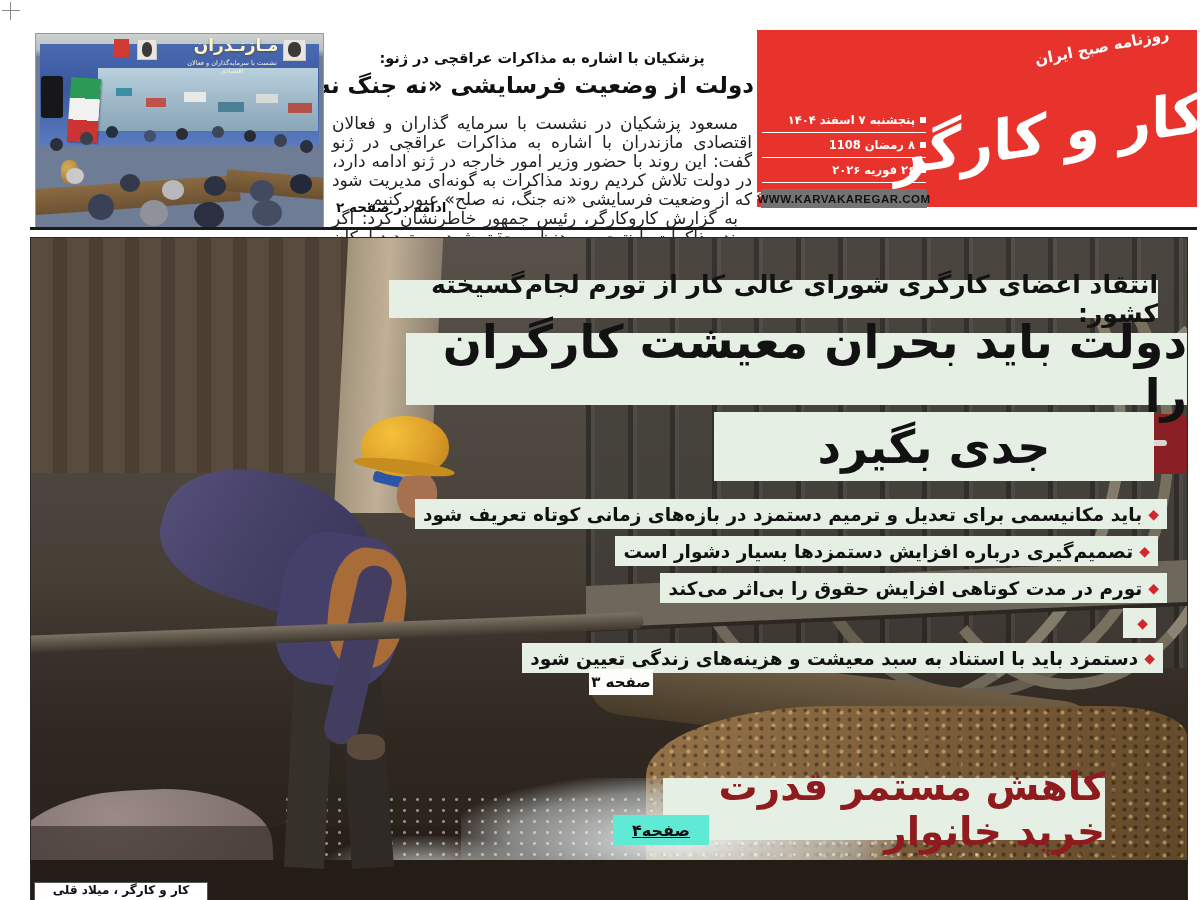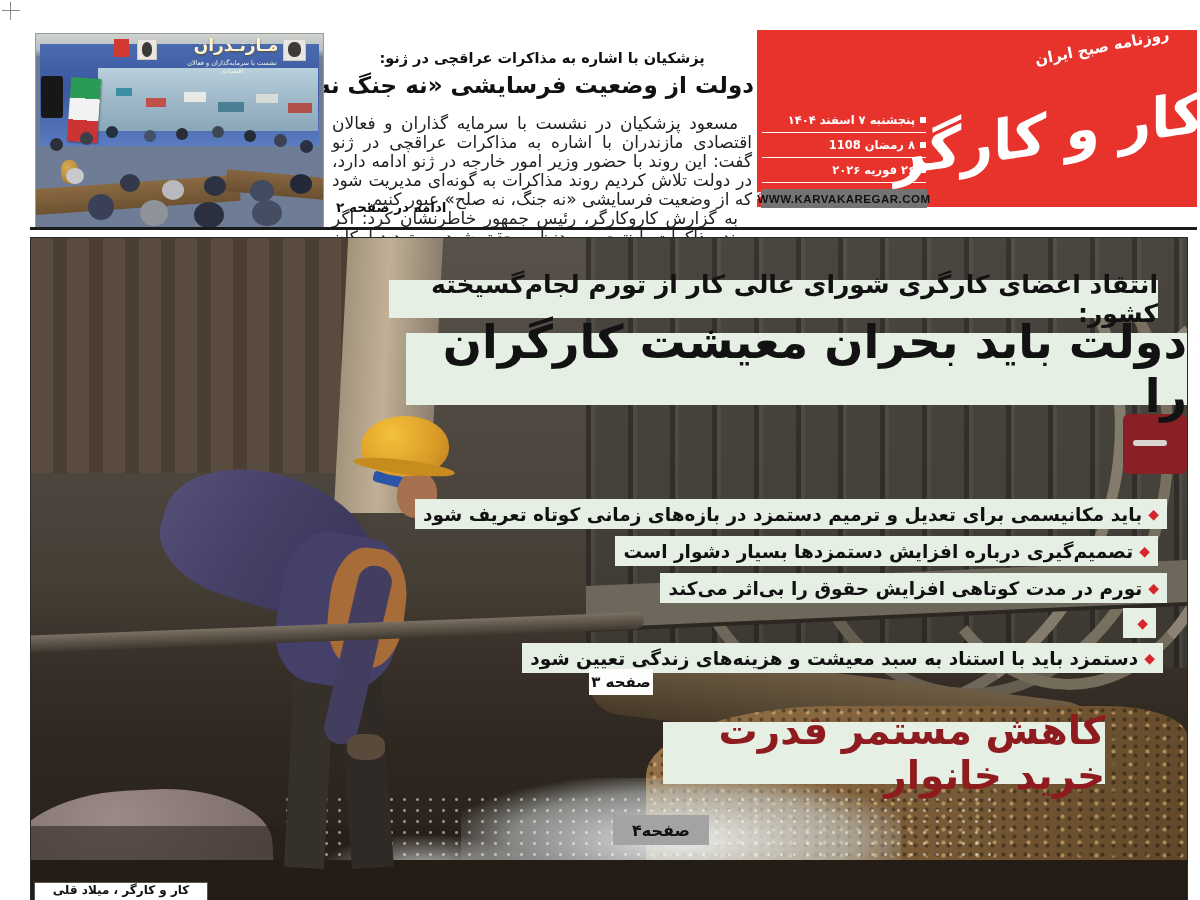--- a/index.html
+++ b/index.html
@@ -116,23 +116,23 @@
           direction:rtl;font-weight:bold;font-size:18.5px;padding:0 8px;z-index:10;white-space:nowrap;}
   .bullet .dia{color:#d6252b;font-size:14px;margin-left:6px;flex:0 0 auto;}
   .b1{right:20px;top:261px;}
   .b2{right:29px;top:298px;}
   .b3{right:20px;top:335px;}
   .b4{right:31px;top:370px;}
   .b5{right:24px;top:405px;}
   .pageref{position:absolute;display:flex;align-items:center;justify-content:center;
            font-weight:bold;direction:rtl;z-index:10;}
   .p3{left:558px;top:431px;width:64px;height:26px;background:#fdfdfb;font-size:15px;}
-  .p4{left:582px;top:577px;width:96px;height:30px;background:#a3a3a3;font-size:16px;}
+  .p4{left:582px;top:577px;width:96px;height:30px;background:#5eead4;font-size:16px;text-decoration:underline;}
   .sec-kicker{left:727px;top:472px;width:357px;height:29px;font-size:19px;}
-  .sec-head{left:632px;top:484px;width:442px;height:62px;font-size:39px;color:#8e1b1e;}
+  .sec-head{left:632px;top:540px;width:442px;height:62px;font-size:39px;color:#8e1b1e;}
   .credit{left:3px;top:644px;width:172px;height:26px;background:#fff;border:1px solid #555;
           display:flex;align-items:flex-start;justify-content:center;font-size:12px;font-weight:bold;
           direction:rtl;z-index:10;}
 </style>
 </head>
 <body>
 
 <div class="sheet">
 
   <div class="abs cropmark-h"></div>
@@ -249,20 +249,21 @@
       <div class="abs w-collar"></div>
       <div class="abs w-face"></div>
       <div class="abs w-helmet"></div>
       <div class="abs w-brim"></div>
       <div class="abs w-hand"></div>
     </div>
     <div class="abs ph-pipe"></div>
 
     <div class="abs strip mn-kicker">انتقاد اعضای کارگری شورای عالی کار از تورم لجام‌گسیخته کشور:</div>
     <div class="abs strip mn-h1">دولت باید بحران معیشت کارگران را</div>
+    <div class="abs strip mn-h2">جدی بگیرد</div>
 
     <div class="bullet b1">
         <span class="dia">◆</span>
         <span>باید مکانیسمی برای تعدیل و ترمیم دستمزد در بازه‌های زمانی کوتاه تعریف شود</span>
       </div>
     <div class="bullet b2">
         <span class="dia">◆</span>
         <span>تصمیم‌گیری درباره افزایش دستمزدها بسیار دشوار است</span>
       </div>
     <div class="bullet b3">

